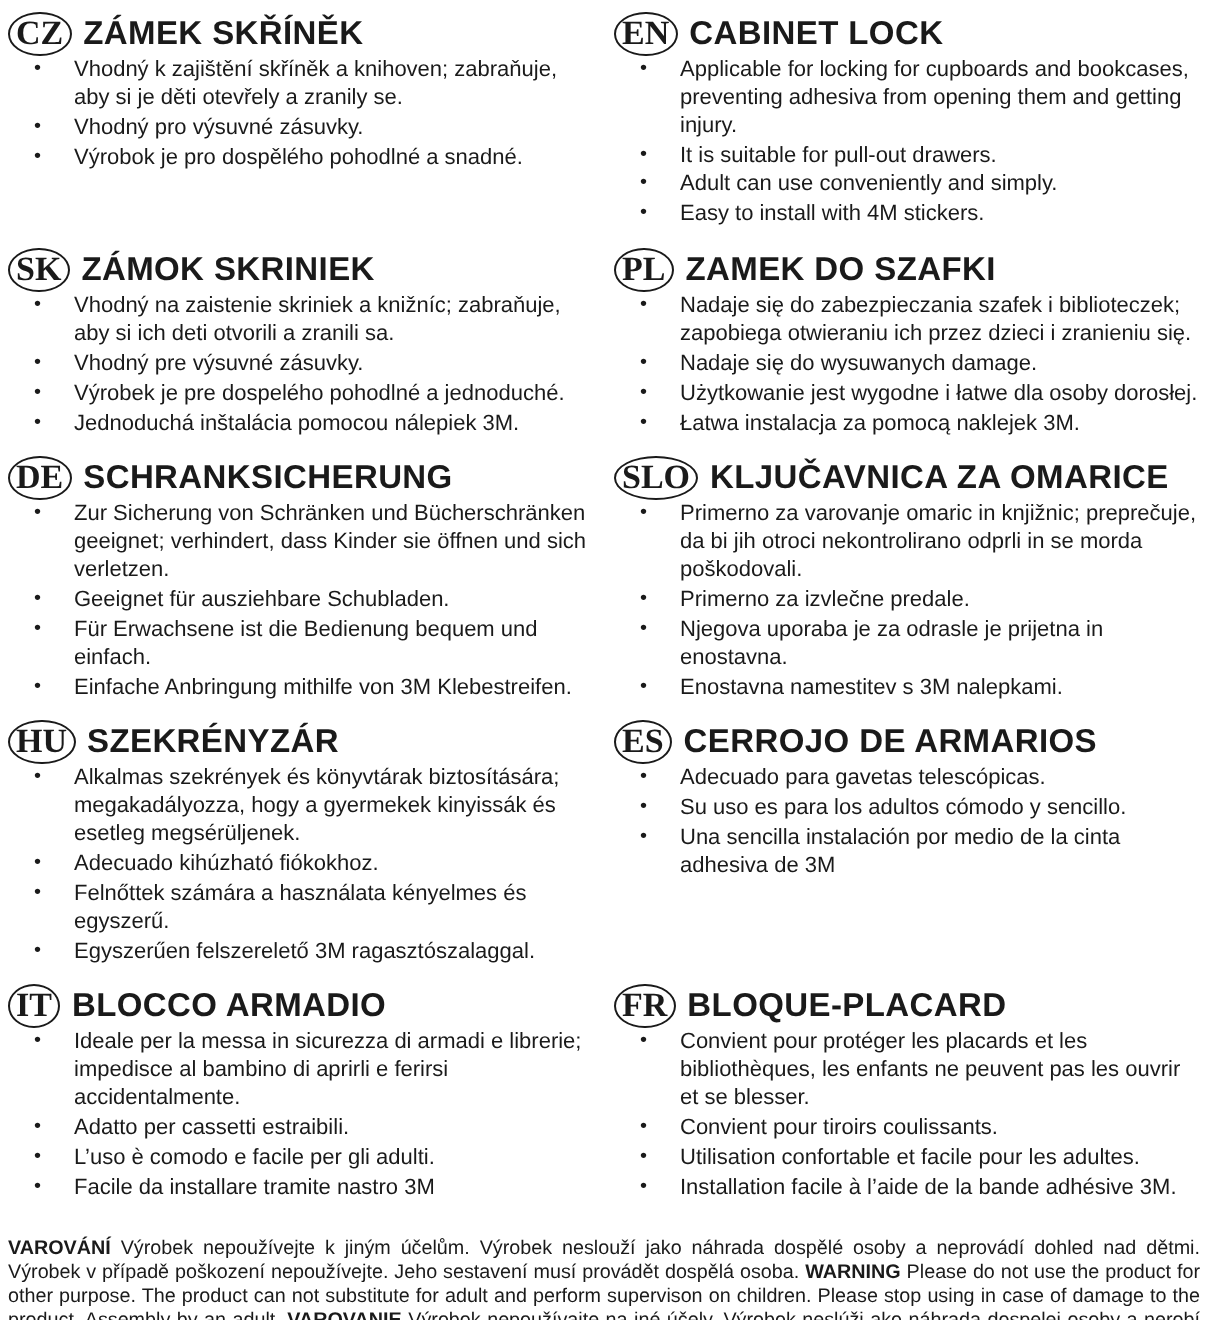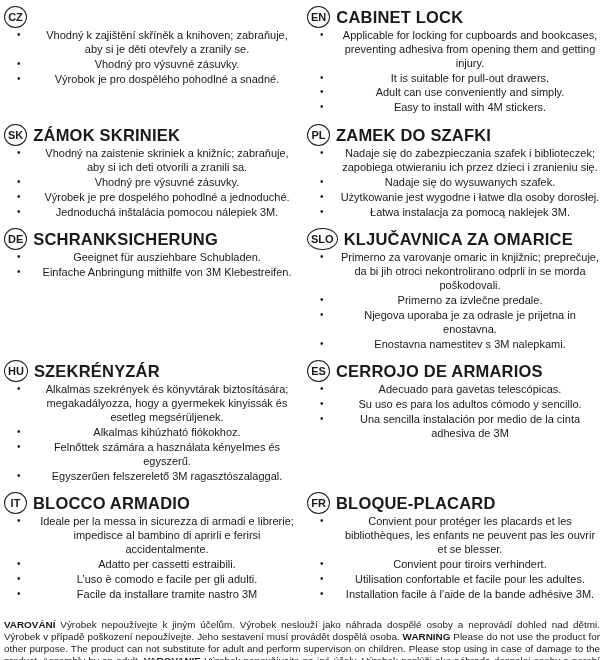--- a/index.html
+++ b/index.html
@@ -37,36 +37,36 @@
     box-sizing: border-box;
     min-width: 23px;
     height: 22px;
     padding: 0 3px;
     border: 1.6px solid #1a1a1a;
     border-radius: 50%;
     display: inline-flex;
     align-items: center;
     justify-content: center;
     font-weight: bold;
-    font-size: 11px;
+    font-size: 17px;
     letter-spacing: 0;
     flex: 0 0 auto;
+    font-family: Liberation Serif, serif;
   }
   .sec-title {
     margin: 0;
     font-size: 16.5px;
     font-weight: bold;
     letter-spacing: 0.2px;
     white-space: nowrap;
   }
   ul.bullets {
     list-style: none;
     margin: 1px 0 0 0;
     padding: 0 0 0 33px;
-    text-align: center;
   }
   ul.bullets li {
     position: relative;
     font-size: 11px;
     line-height: 1.26;
     margin: 0 0 1px 0;
   }
   ul.bullets li::before {
     content: "•";
     position: absolute;
@@ -85,20 +85,21 @@
 </style>
 </head>
 <body>
 
 <div class="page">
 
   <div class="row">
     <section class="cell sec">
       <div class="sec-head">
         <span class="lang-badge">CZ</span>
+        <h2 class="sec-title">ZÁMEK SKŘÍNĚK</h2>
       </div>
       <ul class="bullets">
         <li>Vhodný k zajištění skříněk a knihoven; zabraňuje, aby si je děti otevřely a zranily se.</li>
         <li>Vhodný pro výsuvné zásuvky.</li>
         <li>Výrobok je pro dospělého pohodlné a snadné.</li>
       </ul>
     </section>
     <section class="cell sec">
       <div class="sec-head">
         <span class="lang-badge">EN</span>
@@ -126,35 +127,37 @@
         <li>Jednoduchá inštalácia pomocou nálepiek 3M.</li>
       </ul>
     </section>
     <section class="cell sec">
       <div class="sec-head">
         <span class="lang-badge">PL</span>
         <h2 class="sec-title">ZAMEK DO SZAFKI</h2>
       </div>
       <ul class="bullets">
         <li>Nadaje się do zabezpieczania szafek i biblioteczek; zapobiega otwieraniu ich przez dzieci i zranieniu się.</li>
-        <li>Nadaje się do wysuwanych szafek.</li>
+        <li>Nadaje się do wysuwanych damage.</li>
         <li>Użytkowanie jest wygodne i łatwe dla osoby dorosłej.</li>
         <li>Łatwa instalacja za pomocą naklejek 3M.</li>
       </ul>
     </section>
   </div>
 
   <div class="row">
     <section class="cell sec">
       <div class="sec-head">
         <span class="lang-badge">DE</span>
         <h2 class="sec-title">SCHRANKSICHERUNG</h2>
       </div>
       <ul class="bullets">
+        <li>Zur Sicherung von Schränken und Bücherschränken geeignet; verhindert, dass Kinder sie öffnen und sich verletzen.</li>
         <li>Geeignet für ausziehbare Schubladen.</li>
+        <li>Für Erwachsene ist die Bedienung bequem und einfach.</li>
         <li>Einfache Anbringung mithilfe von 3M Klebestreifen.</li>
       </ul>
     </section>
     <section class="cell sec">
       <div class="sec-head">
         <span class="lang-badge">SLO</span>
         <h2 class="sec-title">KLJUČAVNICA ZA OMARICE</h2>
       </div>
       <ul class="bullets">
         <li>Primerno za varovanje omaric in knjižnic; preprečuje, da bi jih otroci nekontrolirano odprli in se morda poškodovali.</li>
@@ -166,21 +169,21 @@
   </div>
 
   <div class="row">
     <section class="cell sec">
       <div class="sec-head">
         <span class="lang-badge">HU</span>
         <h2 class="sec-title">SZEKRÉNYZÁR</h2>
       </div>
       <ul class="bullets">
         <li>Alkalmas szekrények és könyvtárak biztosítására; megakadályozza, hogy a gyermekek kinyissák és esetleg megsérüljenek.</li>
-        <li>Alkalmas kihúzható fiókokhoz.</li>
+        <li>Adecuado kihúzható fiókokhoz.</li>
         <li>Felnőttek számára a használata kényelmes és egyszerű.</li>
         <li>Egyszerűen felszerelető 3M ragasztószalaggal.</li>
       </ul>
     </section>
     <section class="cell sec">
       <div class="sec-head">
         <span class="lang-badge">ES</span>
         <h2 class="sec-title">CERROJO DE ARMARIOS</h2>
       </div>
       <ul class="bullets">
@@ -204,21 +207,21 @@
         <li>Facile da installare tramite nastro 3M</li>
       </ul>
     </section>
     <section class="cell sec">
       <div class="sec-head">
         <span class="lang-badge">FR</span>
         <h2 class="sec-title">BLOQUE-PLACARD</h2>
       </div>
       <ul class="bullets">
         <li>Convient pour protéger les placards et les bibliothèques, les enfants ne peuvent pas les ouvrir et se blesser.</li>
-        <li>Convient pour tiroirs verhindert.</li>
+        <li>Convient pour tiroirs coulissants.</li>
         <li>Utilisation confortable et facile pour les adultes.</li>
         <li>Installation facile à l’aide de la bande adhésive 3M.</li>
       </ul>
     </section>
   </div>
 
   <p class="warning"><span><b>VAROVÁNÍ</b> <span>Výrobek nepoužívejte k jiným účelům. Výrobek neslouží jako náhrada dospělé osoby a neprovádí dohled nad dětmi. Výrobek v případě poškození nepoužívejte. Jeho sestavení musí provádět dospělá osoba.</span></span> <span><b>WARNING</b> <span>Please do not use the product for other purpose. The product can not substitute for adult and perform supervison on children. Please stop using in case of damage to the product. Assembly by an adult.</span></span> <span><b>VAROVANIE</b> <span>Výrobok nepoužívajte na iné účely. Výrobok neslúži ako náhrada dospelej osoby a nerobí dohľad nad deťmi. Výrobok v prípade poškodenia nepoužívajte. Jeho zostavenie musí robiť dospelá osoba.</span></span>       </p>
 
 </div>
 

